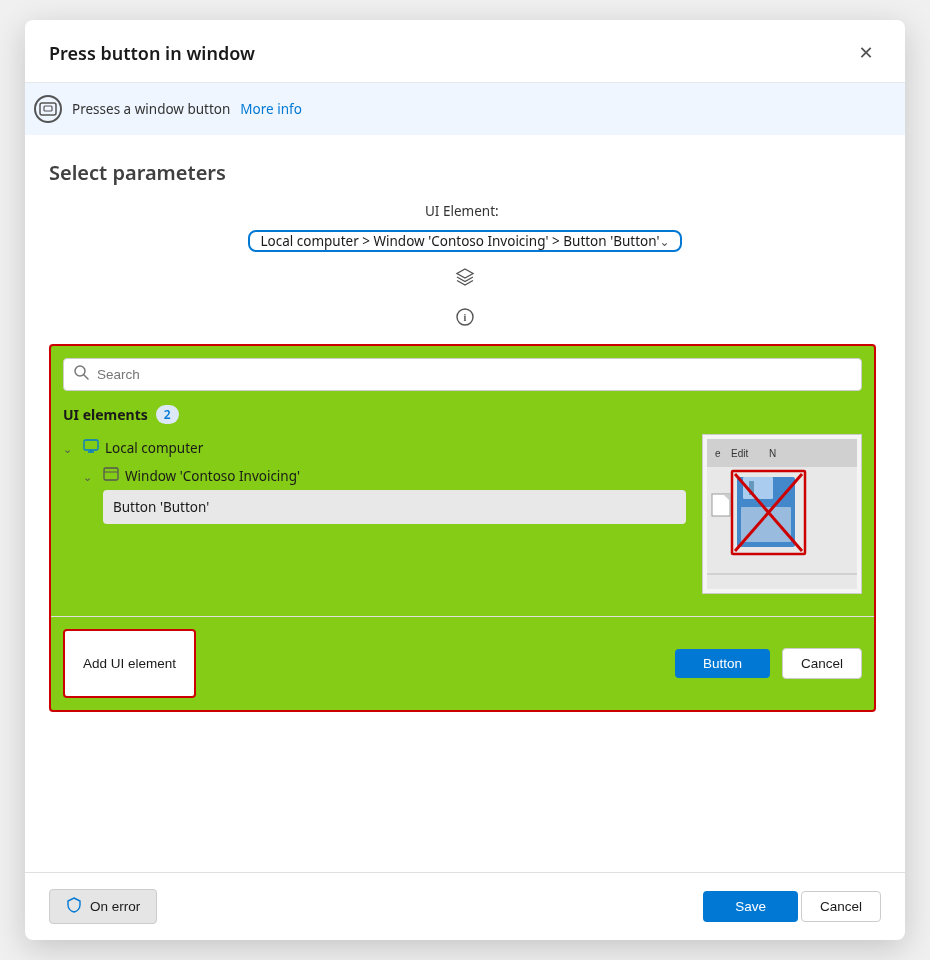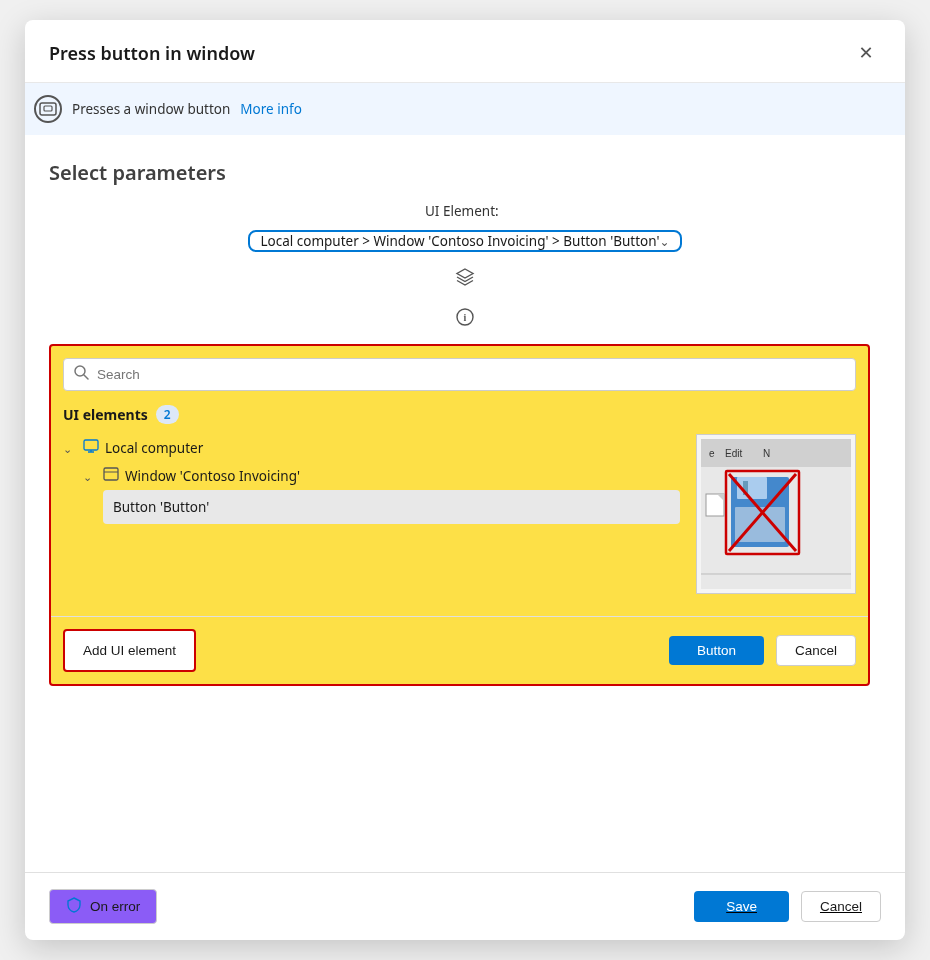--- a/index.html
+++ b/index.html
@@ -128,22 +128,22 @@
       justify-content: center;
       border-radius: 4px;
       color: #555;
       font-size: 16px;
     }
 
     
     .dropdown-panel {
       border: 2px solid #cc0000;
       border-radius: 4px;
-      margin: 0 11px 12px 0;
-      background: #fde047;
+      margin: 0 5px 12px 0;
+      background: #84cc16;
       overflow: hidden;
     }
     .dropdown-panel-inner {
       padding: 12px;
     }
     .search-box {
       display: flex;
       align-items: center;
       border: 1px solid #ccc;
       border-radius: 4px;
@@ -236,21 +236,21 @@
     .dropdown-actions {
       display: flex;
       align-items: center;
       justify-content: flex-start;
       gap: 12px;
       padding: 12px 12px;
       border-top: 1px solid #e0e0e0;
       margin-top: 10px;
     }
     .add-ui-btn {
-      padding: 12px 18px;
+      padding: 25px 18px;
       border: 2px solid #cc0000;
       background: #fff;
       border-radius: 4px;
       font-size: 13.5px;
       cursor: pointer;
       color: #1a1a1a;
       font-weight: 500;
     }
     .select-btn {
       padding: 7px 28px;
@@ -281,29 +281,28 @@
       border-top: 1px solid #e0e0e0;
       margin-top: auto;
     }
     .on-error-btn {
       display: flex;
       align-items: center;
       gap: 8px;
       padding: 7px 16px;
       border: 1px solid #ccc;
       border-radius: 4px;
-      background: #8b5cf6;
+      background: #e5e5e5;
       font-size: 13.5px;
       cursor: pointer;
       color: #1a1a1a;
     }
     .footer-right {
       display: flex;
-      gap: 12px;
-      text-decoration: underline;
+      gap: 3px;
     }
     .save-btn {
       padding: 7px 32px;
       background: #0078d4;
       color: #fff;
       border: none;
       border-radius: 4px;
       font-size: 13.5px;
       font-weight: 500;
       cursor: pointer;

